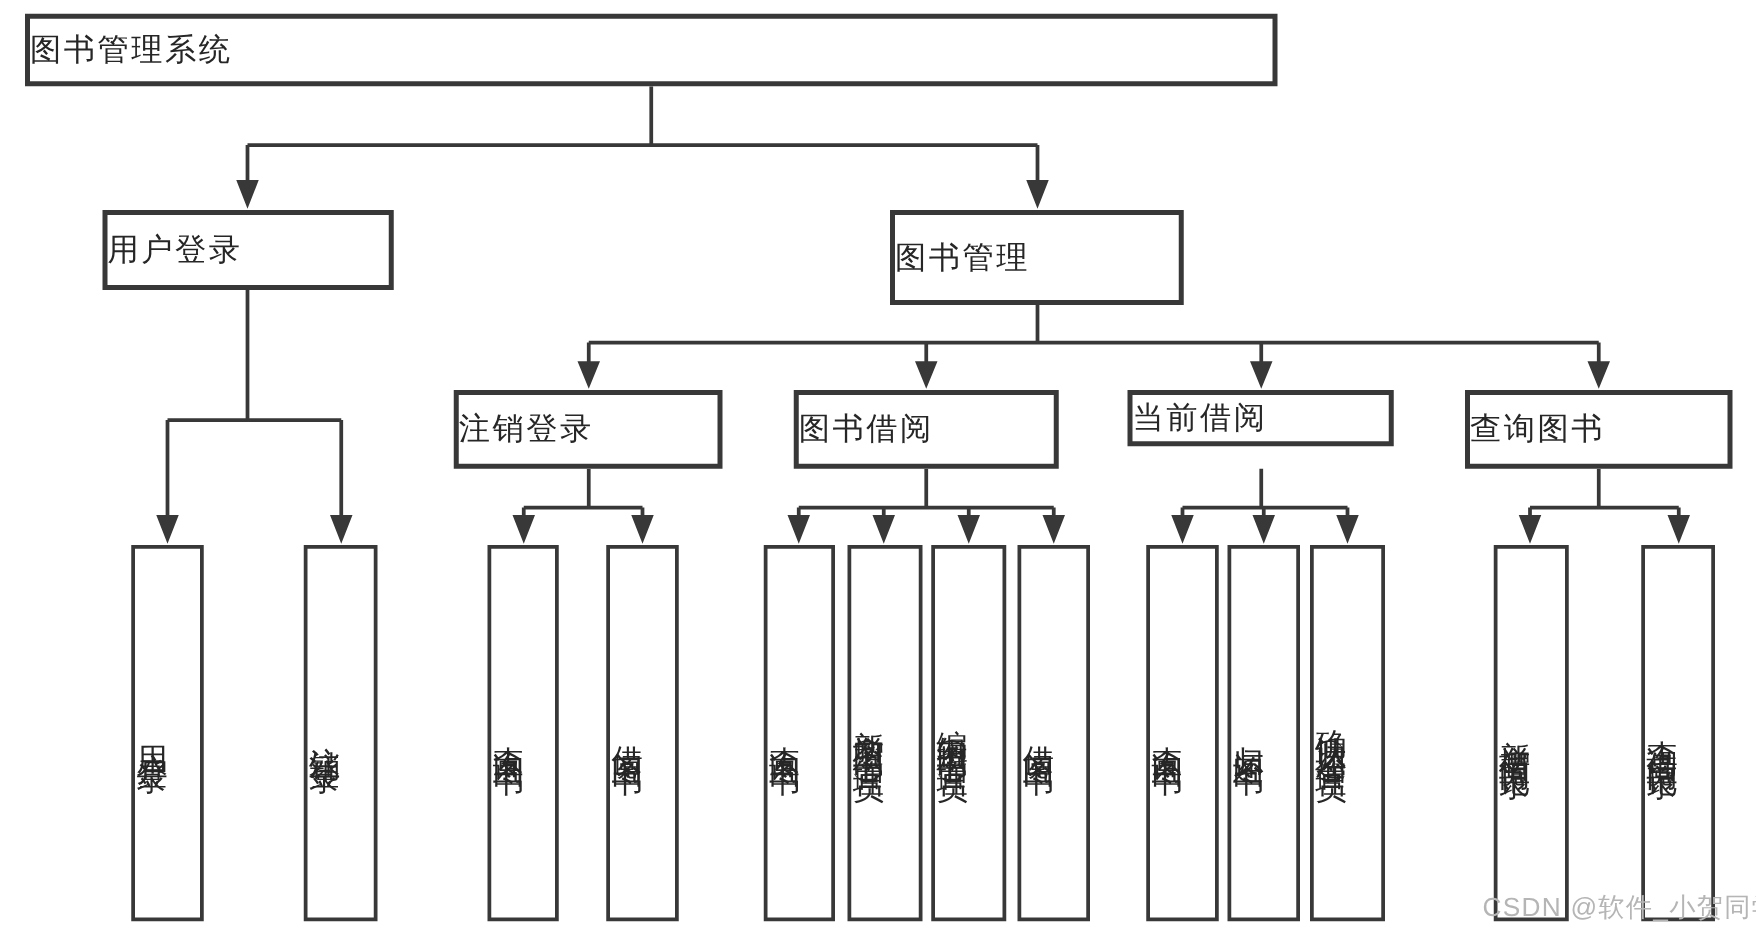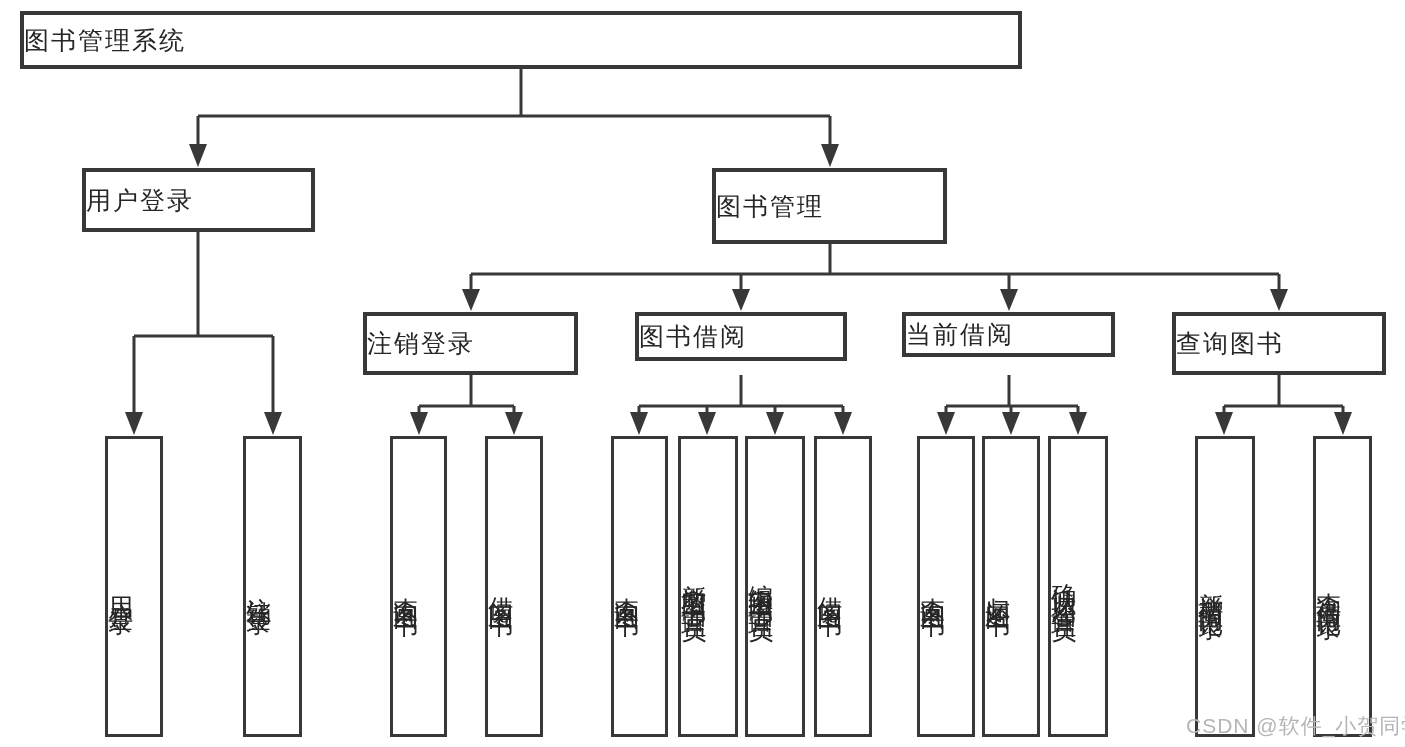--- a/index.html
+++ b/index.html
@@ -56,21 +56,21 @@
 <div class="box h" style="left:82px;top:168px;width:233px;height:64px">
   <span class="lbl">用户登录</span>
 </div>
 <div class="box h" style="left:712px;top:168px;width:235px;height:76px">
   <span class="lbl">图书管理</span>
 </div>
 
 <div class="box h" style="left:363px;top:312px;width:215px;height:63px">
   <span class="lbl">注销登录</span>
 </div>
-<div class="box h" style="left:635px;top:312px;width:212px;height:49px">
+<div class="box h" style="left:635px;top:312px;width:212px;height:63px">
   <span class="lbl">图书借阅</span>
 </div>
 <div class="box h" style="left:902px;top:312px;width:213px;height:45px">
   <span class="lbl">当前借阅</span>
 </div>
 <div class="box h" style="left:1172px;top:312px;width:214px;height:63px">
   <span class="lbl">查询图书</span>
 </div>
 
 <div class="box v" style="left:105px;top:436px;width:58px;height:301px">

